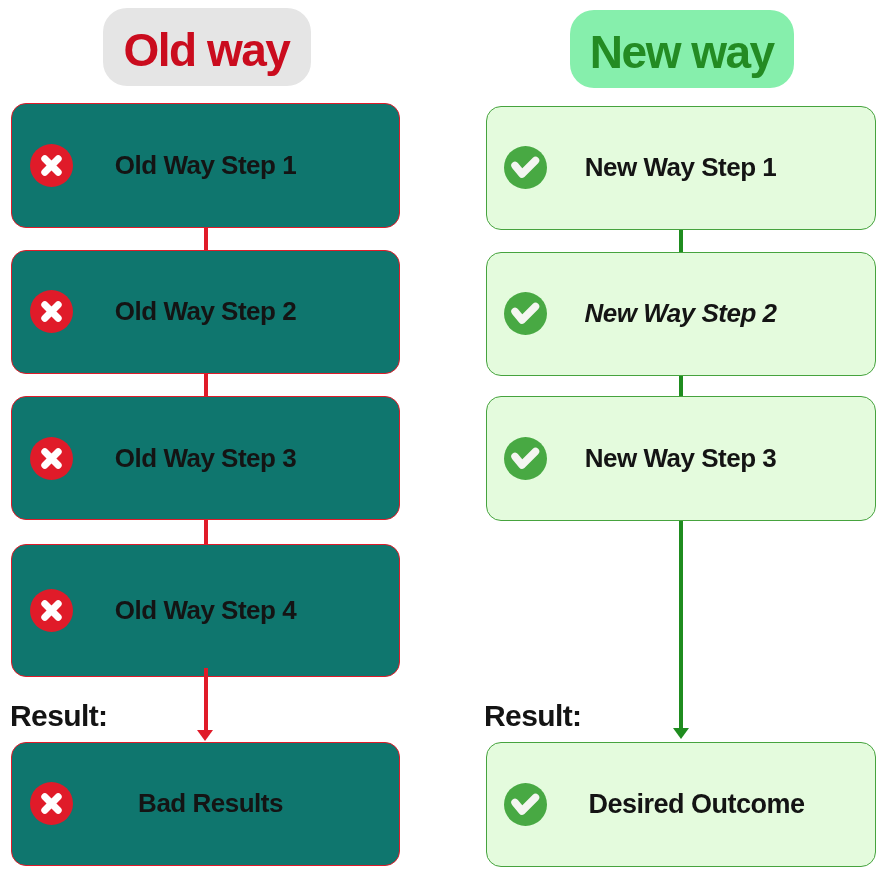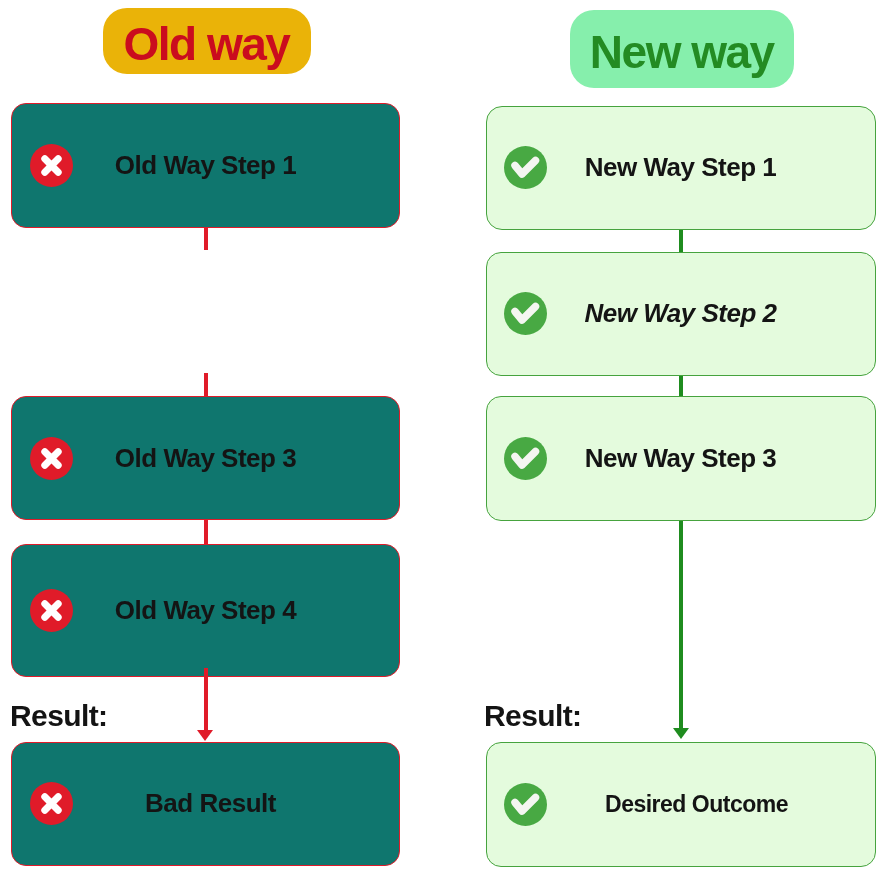--- a/index.html
+++ b/index.html
@@ -17,21 +17,21 @@
     align-items: center;
     justify-content: center;
     border-radius: 24px;
   }
   .pill span {
     font-size: 46px;
     font-weight: bold;
     letter-spacing: -1.5px;
     padding-top: 6px;
   }
-  .old-pill { left: 102.5px; top: 8px; width: 208px; height: 66px; background: #eab308; }
+  .old-pill { left: 102.5px; top: 8px; width: 208px; height: 78px; background: #e5e5e5; }
   .old-pill span { color: #ca0c1e; }
   .new-pill { left: 569.5px; top: 10px; width: 224.5px; height: 78px; background: #86efac; }
   .new-pill span { color: #238b23; }
 
   .box {
     position: absolute;
     box-sizing: border-box;
     display: flex;
     align-items: center;
     justify-content: center;
@@ -53,27 +53,27 @@
     border: 1.5px solid #46a33e;
   }
   .old-box { left: 11px; width: 389px; }
   .new-box { left: 485.5px; width: 390px; }
 
   .ob1 { top: 103px;   height: 125px; }
   .ob2 { top: 249.5px; height: 124px; }
   .ob3 { top: 396px;   height: 124px; }
   .ob4 { top: 543.5px; height: 133px; }
   .obr { top: 741.5px; height: 124.5px; }
-  .nb1 { top: 105.5px; height: 124.5px; border-radius: 16px; }
+  .nb1 { top: 105.5px; height: 124.5px; }
   .nb2 { top: 251.5px; height: 124px; font-style: italic; }
   .nb3 { top: 396px;   height: 125px; justify-content: center; }
   .nbr { top: 741.5px; height: 125px; }
 
   .obr .label { transform: translateX(5px); }
-  .nbr .label { transform: translateX(16px); font-size: 23px; }
+  .nbr .label { transform: translateX(16px); font-size: 27px; }
 
   .icon {
     position: absolute;
     left: 18px;
     top: 50%;
     margin-top: -21.5px;
     width: 43px;
     height: 43px;
   }
   .new-box .icon { left: 17px; }
@@ -129,20 +129,27 @@
   <div class="box old-box ob1">
     <svg class="icon" viewBox="0 0 43 43">
       <circle cx="21.5" cy="21.5" r="21.5" fill="#e01b29"></circle>
       <path d="M14.8 14.8 L28.2 28.2 M28.2 14.8 L14.8 28.2" stroke="#ffffff" stroke-width="7" stroke-linecap="round" fill="none"></path>
     </svg>
     <span class="label">Old Way Step 1</span>
   </div>
 
   <div class="connector red oc1"></div>
 
+  <div class="box old-box ob2">
+    <svg class="icon" viewBox="0 0 43 43">
+      <circle cx="21.5" cy="21.5" r="21.5" fill="#e01b29"></circle>
+      <path d="M14.8 14.8 L28.2 28.2 M28.2 14.8 L14.8 28.2" stroke="#ffffff" stroke-width="7" stroke-linecap="round" fill="none"></path>
+    </svg>
+    <span class="label">Old Way Step 2</span>
+  </div>
 
   <div class="connector red oc2"></div>
 
   <div class="box old-box ob3">
     <svg class="icon" viewBox="0 0 43 43">
       <circle cx="21.5" cy="21.5" r="21.5" fill="#e01b29"></circle>
       <path d="M14.8 14.8 L28.2 28.2 M28.2 14.8 L14.8 28.2" stroke="#ffffff" stroke-width="7" stroke-linecap="round" fill="none"></path>
     </svg>
     <span class="label">Old Way Step 3</span>
   </div>
@@ -160,21 +167,21 @@
   <div class="arrow-line red"></div>
   <div class="arrow-head red"></div>
 
   <div class="result-label old-result-label">Result:</div>
 
   <div class="box old-box obr">
     <svg class="icon" viewBox="0 0 43 43">
       <circle cx="21.5" cy="21.5" r="21.5" fill="#e01b29"></circle>
       <path d="M14.8 14.8 L28.2 28.2 M28.2 14.8 L14.8 28.2" stroke="#ffffff" stroke-width="7" stroke-linecap="round" fill="none"></path>
     </svg>
-    <span class="label">Bad Result</span>
+    <span class="label">Bad Results</span>
   </div>
 
   <div class="pill new-pill">
     <span>New way</span>
   </div>
 
   <div class="box new-box nb1">
     <svg class="icon" viewBox="0 0 43 43">
       <circle cx="21.5" cy="21.5" r="21.5" fill="#48a943"></circle>
       <path d="M11 19.5 L18 28 L31.5 14.5" stroke="#f4f6f1" stroke-width="7.5" stroke-linecap="round" stroke-linejoin="round" fill="none"></path>

